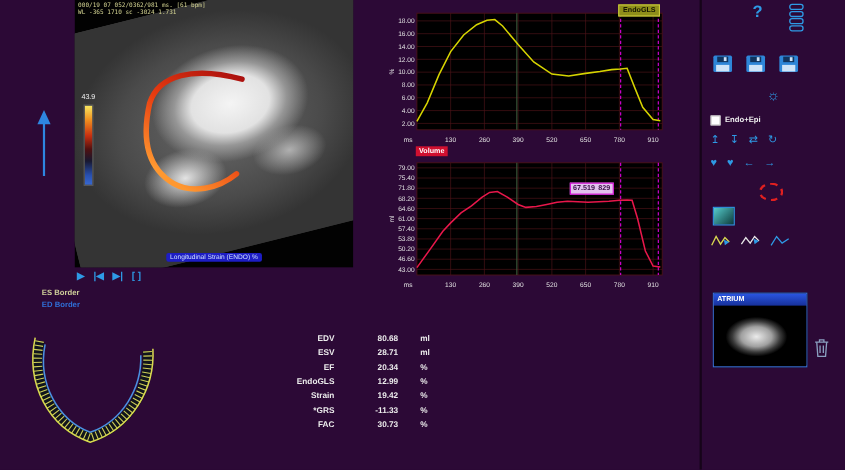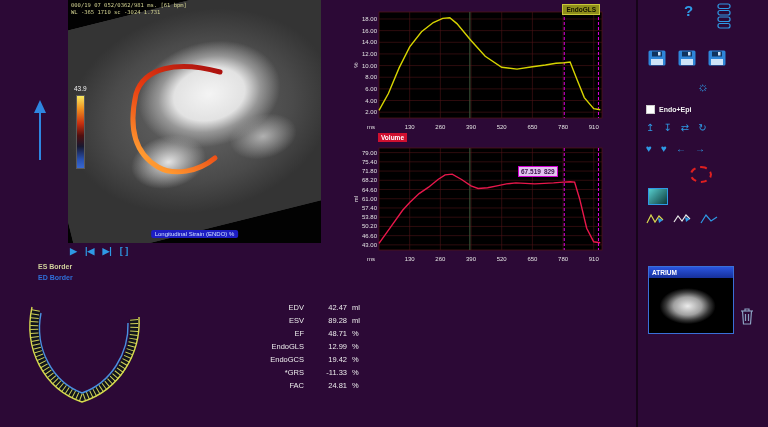--- a/index.html
+++ b/index.html
@@ -33,22 +33,22 @@
   
   .controls{left:70px;top:246px;display:flex;gap:8px;color:#2e9ae5;font-size:9px;font-weight:bold;}
   .controls span{cursor:default;}
   
   .border-labels{left:38px;top:262px;font-size:7px;font-weight:bold;line-height:1.5;}
   .es{color:#cfcf9a;} .ed{color:#2f6fd8;}
   
   .contour{left:20px;top:283px;}
   
   .meas{left:252px;top:301px;}
-  .meas-row{display:grid;grid-template-columns:52px 38px 14px;column-gap:5px;
-    font-size:7.5px;font-weight:normal;color:#ececec;line-height:13px;}
+  .meas-row{display:grid;grid-template-columns:52px 38px 14px;column-gap:20px;
+    font-size:7.5px;font-weight:bold;color:#ececec;line-height:13px;}
   .meas-row .lbl,.meas-row .val{text-align:right;}
   .meas-row .unit{text-align:left;}
   
   .chart-wrap{left:352px;top:4px;width:256px;height:130px;}
   .chart-wrap2{left:352px;top:136px;width:256px;height:130px;}
   .badge-endogls{position:absolute;right:8px;top:0;background:#8f8f1a;color:#151500;border:1px solid #c8c83a;
     font-size:6.5px;font-weight:bold;padding:0 3px;line-height:9px;}
   .badge-volume{position:absolute;left:26px;top:-3px;background:#d01030;color:#fff;
     font-size:6.5px;font-weight:bold;padding:0 3px;line-height:9px;}
   .tooltip{position:absolute;left:166px;top:30px;display:flex;gap:3px;background:#e3c2ef;color:#3a1048;
@@ -119,51 +119,51 @@
 <svg class="abs contour" width="135" height="138" viewBox="0 0 135 138">
   <path d="M16,27 C8,66 28,103 62,115 C97,104 117,70 114,36" fill="none" stroke="#10141c" stroke-width="9"></path>
   <path d="M16,27 C8,66 28,103 62,115 C97,104 117,70 114,36" fill="none" stroke="#cfcf58" stroke-width="8" stroke-dasharray="1,2.8"></path>
   <path d="M12,24 C3,66 24,106 62,119 C100,107 121,70 119,34" fill="none" stroke="#d8d850" stroke-width="1.4"></path>
   <path d="M21,30 C14,66 33,99 62,110 C91,100 109,70 108,40" fill="none" stroke="#4a90e0" stroke-width="1.4"></path>
 </svg>
 
 <div class="abs meas">
   <div class="meas-row">
     <span class="lbl">EDV</span>
-    <span class="val">42.47</span>
+    <span class="val">80.68</span>
     <span class="unit">ml</span>
   </div>
   <div class="meas-row">
     <span class="lbl">ESV</span>
-    <span class="val">89.28</span>
+    <span class="val">28.71</span>
     <span class="unit">ml</span>
   </div>
   <div class="meas-row">
     <span class="lbl">EF</span>
-    <span class="val">48.71</span>
+    <span class="val">20.34</span>
     <span class="unit">%</span>
   </div>
   <div class="meas-row">
     <span class="lbl">EndoGLS</span>
     <span class="val">12.99</span>
     <span class="unit">%</span>
   </div>
   <div class="meas-row">
-    <span class="lbl">EndoGCS</span>
+    <span class="lbl">Strain</span>
     <span class="val">19.42</span>
     <span class="unit">%</span>
   </div>
   <div class="meas-row">
     <span class="lbl">*GRS</span>
     <span class="val">-11.33</span>
     <span class="unit">%</span>
   </div>
   <div class="meas-row">
     <span class="lbl">FAC</span>
-    <span class="val">24.81</span>
+    <span class="val">30.73</span>
     <span class="unit">%</span>
   </div>
 </div>
 
 <div class="abs chart-wrap">
   <svg id="chart0" width="256" height="130" viewBox="0 0 256 130">
       <rect x="27" y="8" width="223" height="106" fill="#000" stroke="#4e1418" stroke-width="0.8"></rect>
       <line x1="27" x2="250" y1="14.989010989010987" y2="14.989010989010987" stroke="#4e1418" stroke-width="0.6"></line>
       <text x="25" y="16.989010989010985" text-anchor="end" class="tick">18.00</text>
       <line x1="27" x2="250" y1="26.63736263736263" y2="26.63736263736263" stroke="#4e1418" stroke-width="0.6"></line>

